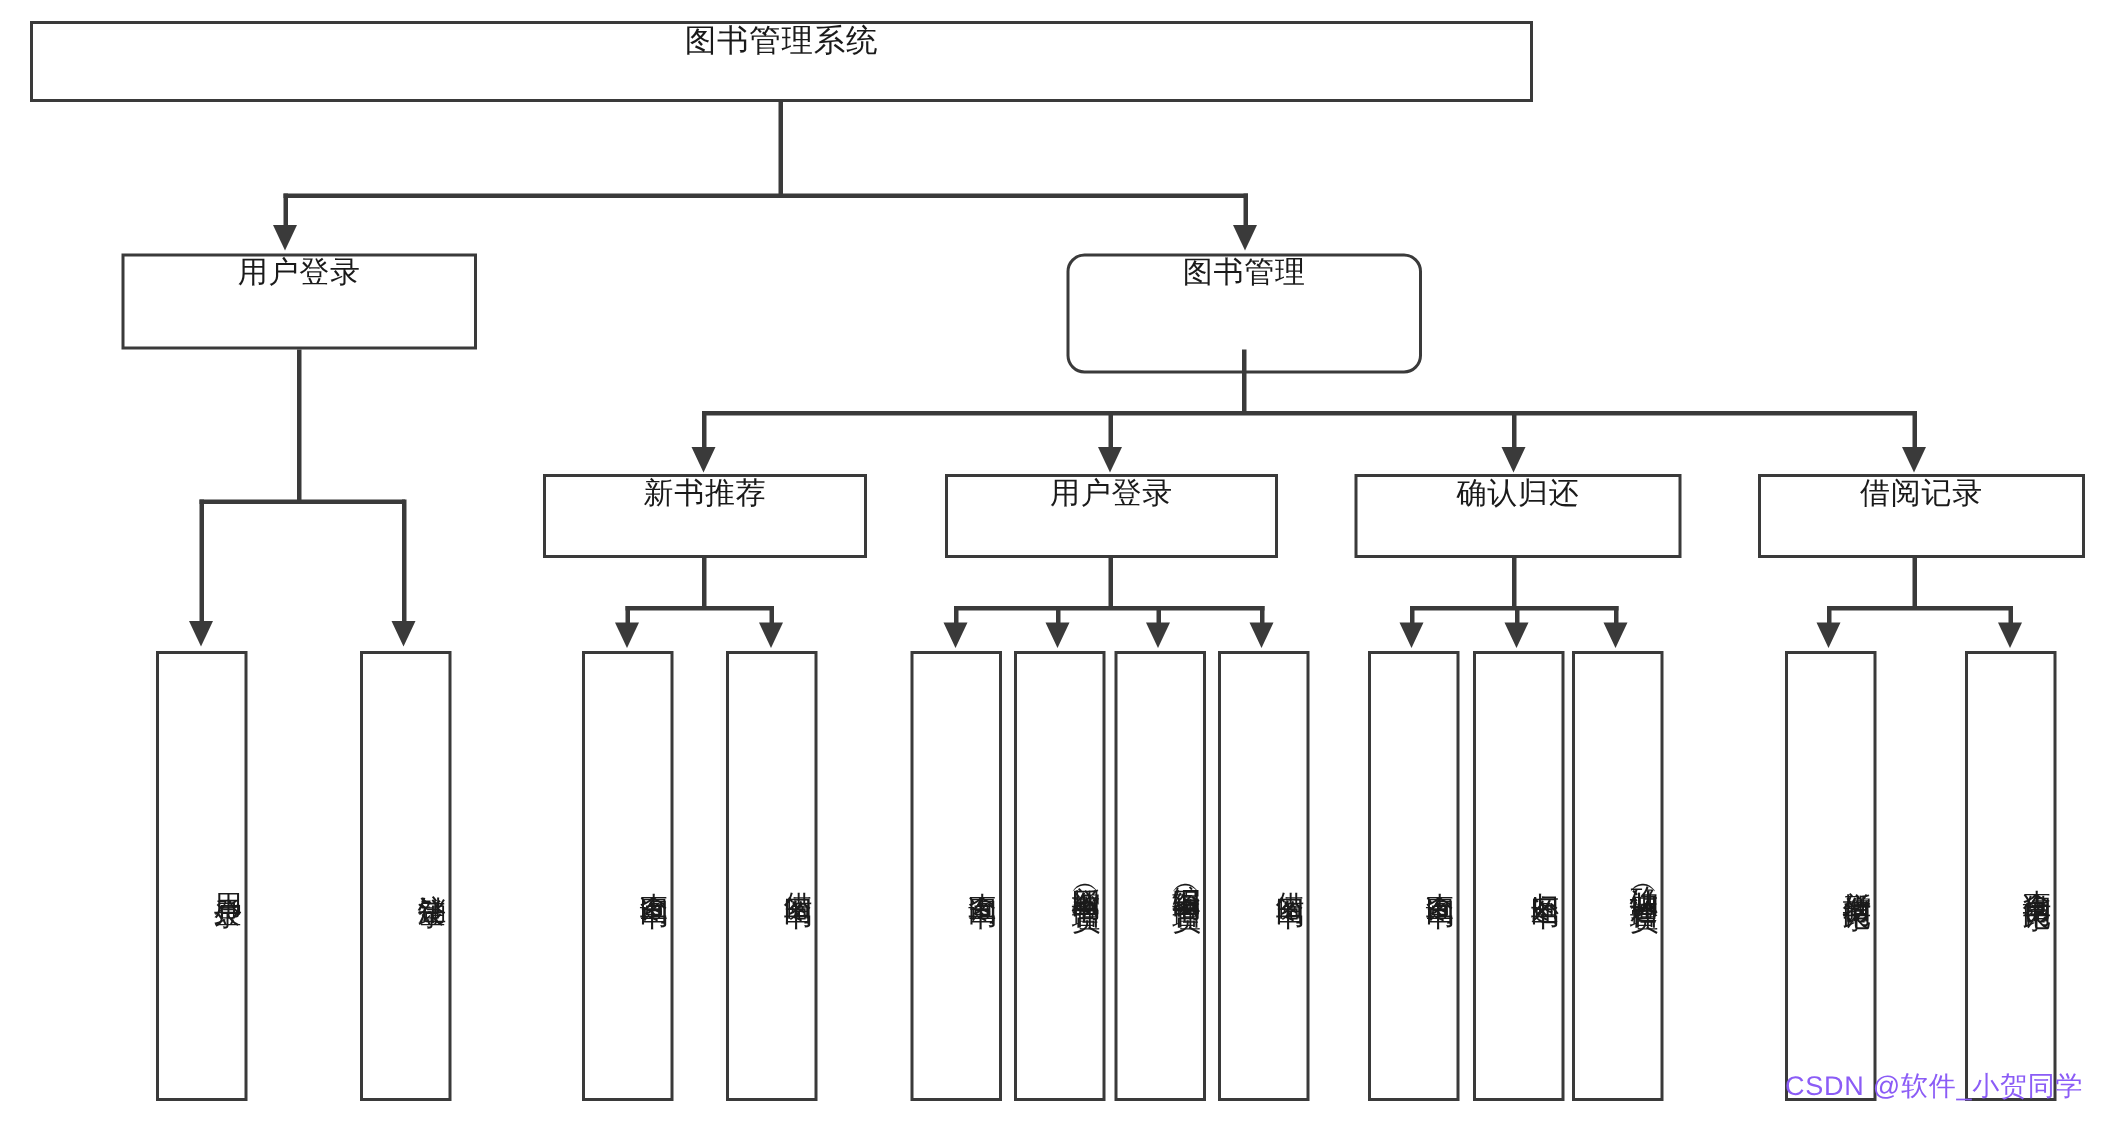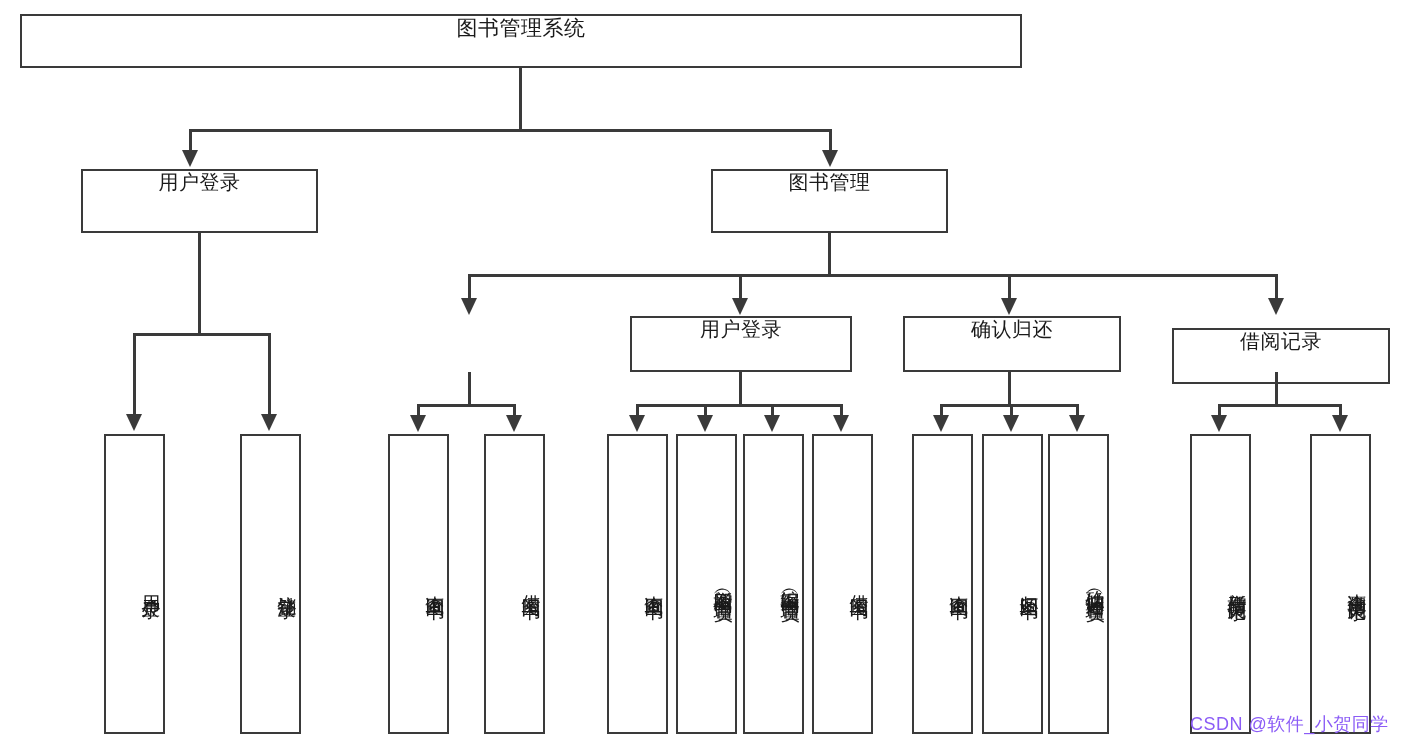--- a/index.html
+++ b/index.html
@@ -90,21 +90,21 @@
 
   <div class="ln vln" style="left:189px;top:129px;width:3px;height:22px;"></div>
   <div class="arrow" style="left:182px;top:150px;"></div>
 
   <div class="ln vln" style="left:829px;top:129px;width:3px;height:22px;"></div>
   <div class="arrow" style="left:822px;top:150px;"></div>
 
   <div class="node h" style="left:81px;top:169px;width:237px;height:64px;">
     <span>用户登录</span>
   </div>
-  <div class="node h" style="left:711px;top:169px;width:237px;height:64px;">
+  <div class="node h" style="left:711px;top:169px;width:237px;height:80px;border-radius:12px;">
     <span>图书管理</span>
   </div>
 
   <div class="ln vln" style="left:198px;top:233px;width:3px;height:102px;"></div>
   <div class="ln hln" style="left:133px;top:333px;width:137px;height:3px;"></div>
   <div class="ln vln" style="left:133px;top:333px;width:3px;height:82px;"></div>
   <div class="arrow" style="left:126px;top:414px;"></div>
   <div class="ln vln" style="left:268px;top:333px;width:3px;height:82px;"></div>
   <div class="arrow" style="left:261px;top:414px;"></div>
 
@@ -113,27 +113,30 @@
 
   <div class="ln vln" style="left:468px;top:274px;width:3px;height:25px;"></div>
   <div class="arrow" style="left:461px;top:298px;"></div>
   <div class="ln vln" style="left:739px;top:274px;width:3px;height:25px;"></div>
   <div class="arrow" style="left:732px;top:298px;"></div>
   <div class="ln vln" style="left:1008px;top:274px;width:3px;height:25px;"></div>
   <div class="arrow" style="left:1001px;top:298px;"></div>
   <div class="ln vln" style="left:1275px;top:274px;width:3px;height:25px;"></div>
   <div class="arrow" style="left:1268px;top:298px;"></div>
 
+  <div class="node h" style="left:362px;top:316px;width:216px;height:56px;">
+    <span>新书推荐</span>
+  </div>
   <div class="node h" style="left:630px;top:316px;width:222px;height:56px;">
     <span>用户登录</span>
   </div>
   <div class="node h" style="left:903px;top:316px;width:218px;height:56px;">
     <span>确认归还</span>
   </div>
-  <div class="node h" style="left:1172px;top:316px;width:218px;height:56px;margin-top:12px;">
+  <div class="node h" style="left:1172px;top:316px;width:218px;height:56px;">
     <span>借阅记录</span>
   </div>
 
   <div class="ln vln" style="left:468px;top:372px;width:3px;height:34px;"></div>
   <div class="ln hln" style="left:417px;top:404px;width:99px;height:3px;"></div>
   <div class="ln vln" style="left:417px;top:404px;width:3px;height:12px;"></div>
   <div class="arrow" style="left:410px;top:415px;"></div>
   <div class="ln vln" style="left:513px;top:404px;width:3px;height:12px;"></div>
   <div class="arrow" style="left:506px;top:415px;"></div>
 

